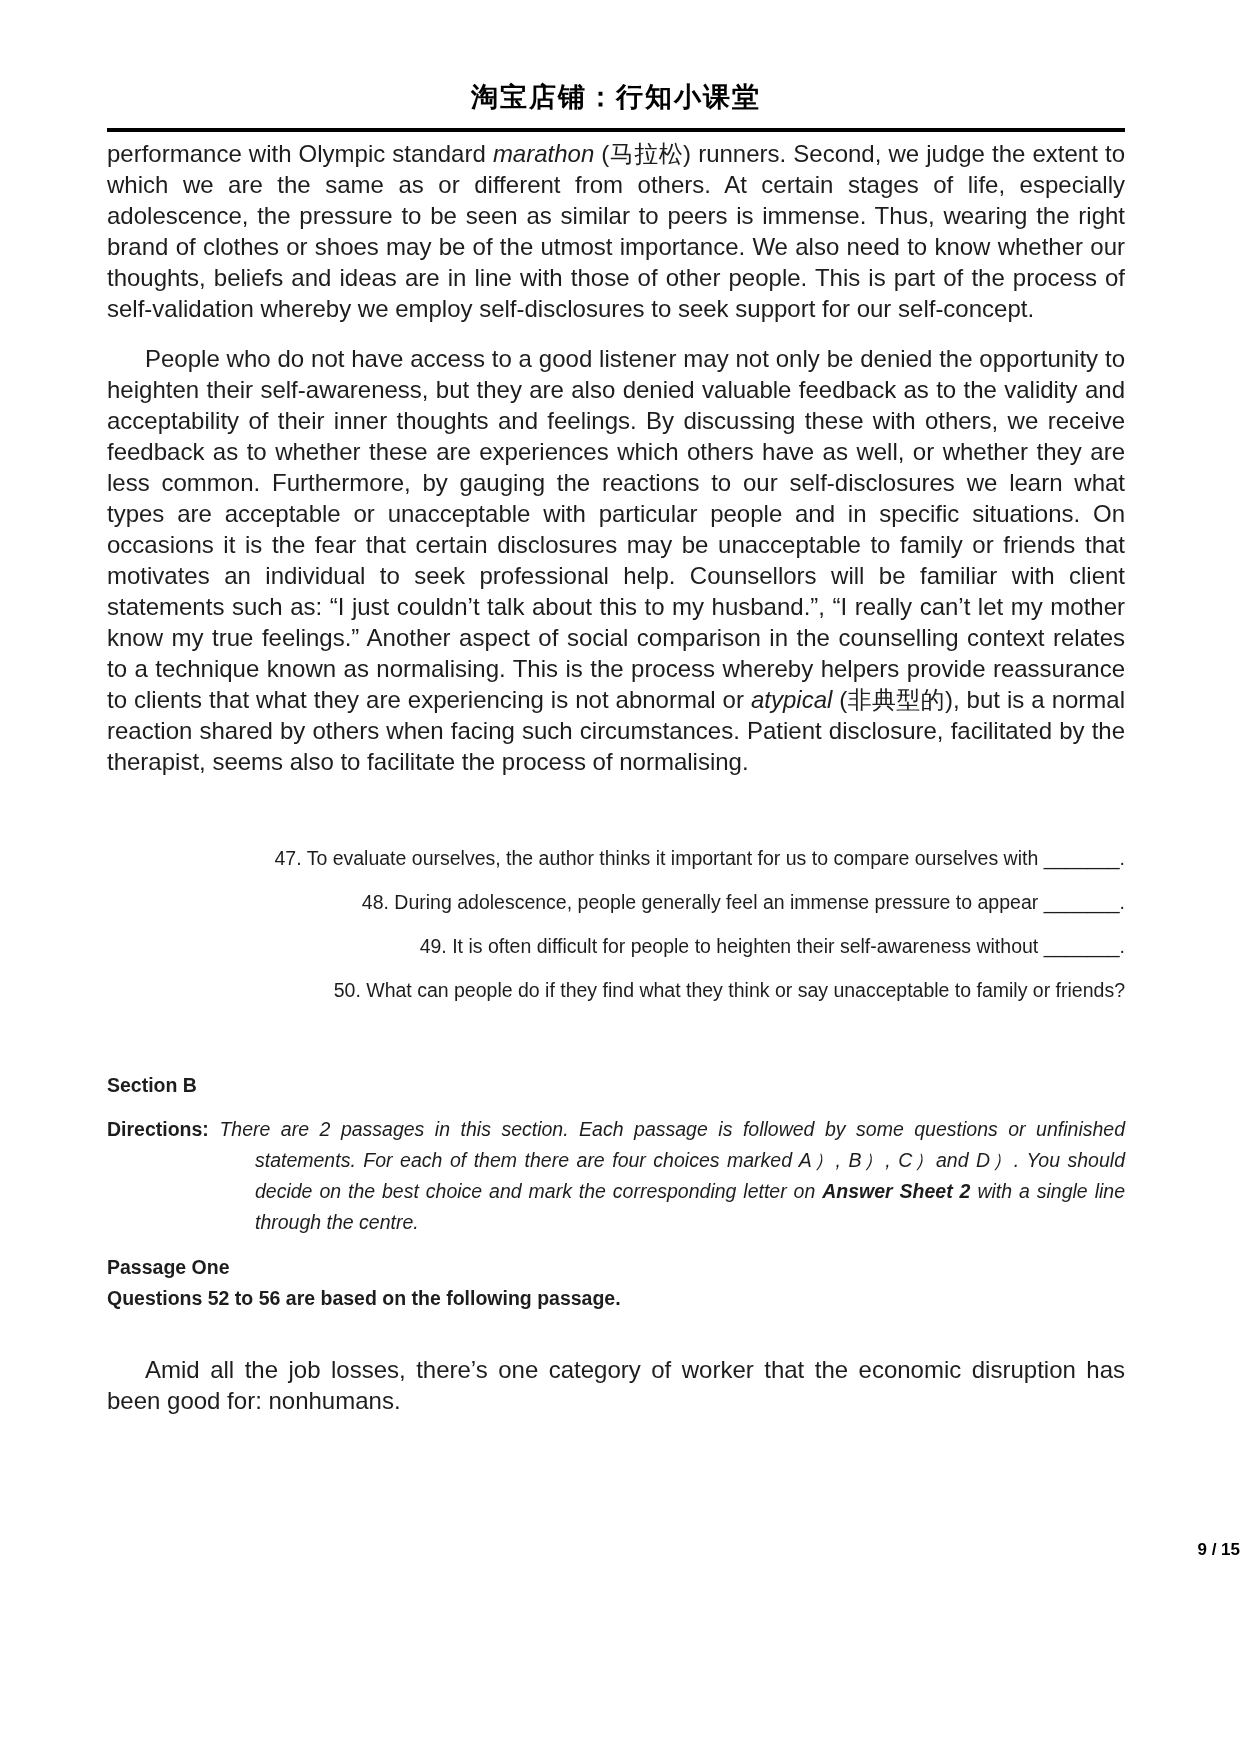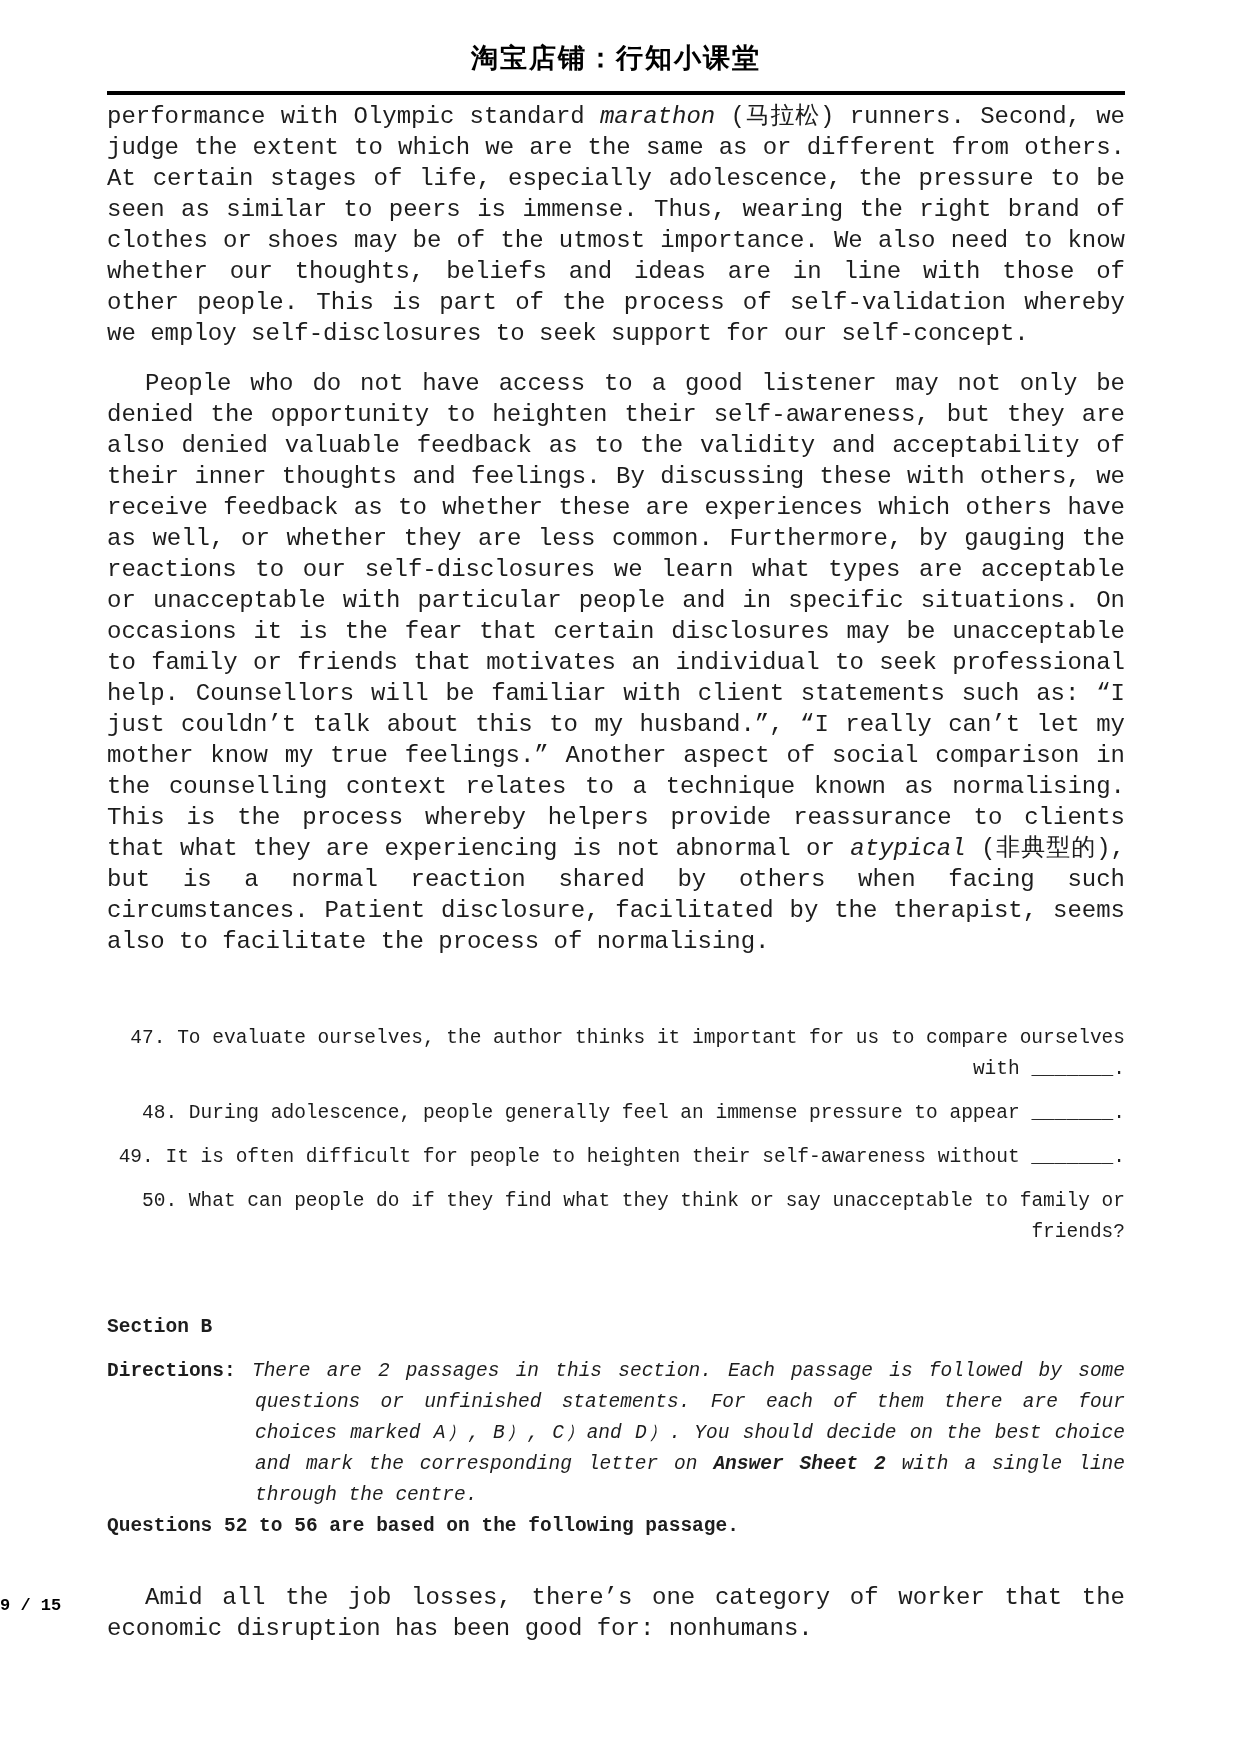--- a/index.html
+++ b/index.html
@@ -1,23 +1,23 @@
 <!DOCTYPE html>
 <html><head>
 <meta charset="utf-8">
 <style>
   html, body { margin: 0; padding: 0; background: #ffffff; }
   .page {
     position: relative;
     width: 1240px;
     height: 1754px;
     box-sizing: border-box;
-    padding: 41px 115px 0 107px;
+    padding: 78px 115px 0 107px;
     background: #ffffff;
-    font-family: Liberation Mono, monospace;
+    font-family: Liberation Sans, sans-serif;
     color: #1d1d1d;
     overflow: hidden;
   }
   .banner {
     text-align: center;
     font-size: 27px;
     font-weight: bold;
     line-height: 38px;
     letter-spacing: 2px;
     color: #000000;
@@ -69,22 +69,22 @@
     font-size: 19.5px;
     line-height: 31px;
     font-weight: bold;
     margin: 0 0 0 0;
   }
   .amid { margin-top: 40px; }
   .footer {
     position: absolute;
     left: 0;
     right: 0;
-    top: 1596px;
-    text-align: left;
+    top: 1540px;
+    text-align: right;
     font-size: 17px;
     font-weight: bold;
     color: #000000;
   }
 </style>
 </head>
 <body>
 
 <div class="page">
 
@@ -106,20 +106,21 @@
       <p class="question">50. What can people do if they find what they think or say unacceptable to family or friends?</p>
     </div>
 
     <h3 class="section-heading">Section B</h3>
 
     <div class="directions">
       <span class="label">Directions:</span>
       <span><span class="italic">There are 2 passages in this section. Each passage is followed by some questions or unfinished statements. For each of them there are four choices marked A）, B）, C）and D）. You should decide on the best choice and mark the corresponding letter on </span><span class="bold-italic">Answer Sheet 2</span><span class="italic"> with a single line through the centre.</span></span>
     </div>
 
+    <h3 class="passage-heading">Passage One</h3>
 
     <h3 class="questions-note">Questions 52 to 56 are based on the following passage.</h3>
 
     <p class="body-par indent amid">Amid all the job losses, there’s one category of worker that the economic disruption has been good for: nonhumans.</p>
 
   </main>
 
   <footer class="footer">
     <span>9 / 15</span>
   </footer>

